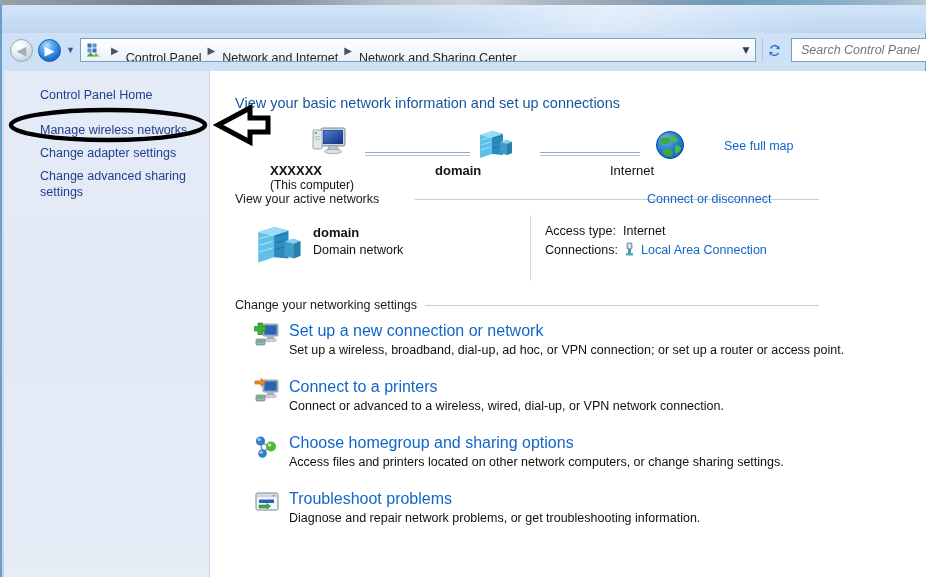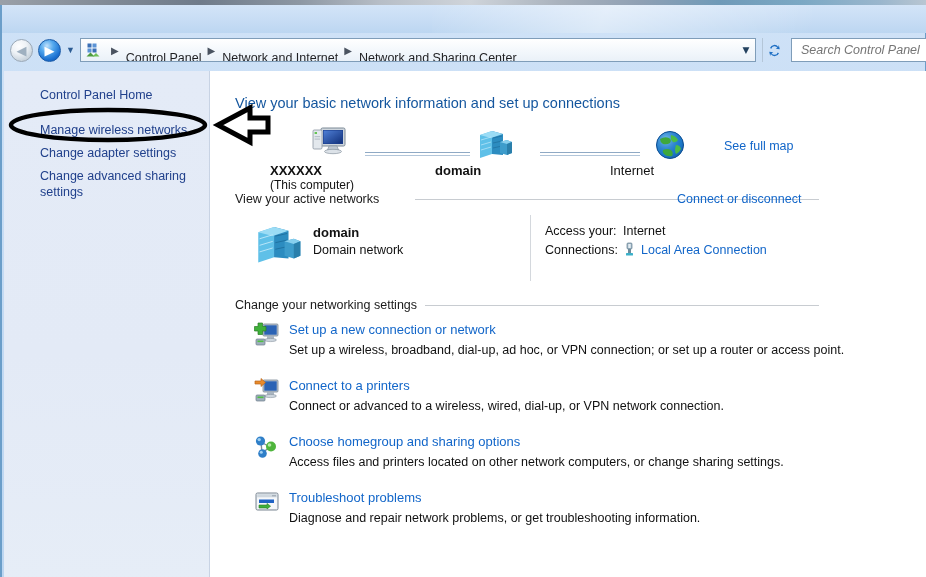--- a/index.html
+++ b/index.html
@@ -287,21 +287,21 @@
   }
   #section-active-networks { top: 121px; gap: 28px; }
   #section-change-settings { top: 227px; }
   .section-head-link {
     position: absolute;
     font-size: 12.5px;
     color: #1266c9;
     cursor: pointer;
     white-space: nowrap;
   }
-  #connect-or-disconnect { left: 466px; top: 121px; }
+  #connect-or-disconnect { left: 436px; top: 121px; }
 
   
   #active-network-row {
     position: absolute;
     left: 24px; top: 144px;
     width: 584px; height: 66px;
   }
   #active-net-icon {
     position: absolute;
     left: 18px; top: 6px;
@@ -347,21 +347,21 @@
     margin-bottom: 10px;
   }
   .settings-item .si-icon {
     position: absolute;
     left: 18px; top: 0;
     width: 28px; height: 28px;
   }
   .settings-item .si-title {
     position: absolute;
     left: 54px; top: 1px;
-    font-size: 13px;
+    font-size: 16px;
     color: #1266c9;
     cursor: pointer;
   }
   .settings-item .si-desc {
     position: absolute;
     left: 54px; top: 22px;
     font-size: 12.5px;
     color: #111111;
     white-space: nowrap;
   }
@@ -554,21 +554,21 @@
             <path d="M31 17 L36 15 L36 26 L31 28 Z" fill="#2a7fab"></path>
           </svg>
         </div>
         <div id="active-net-name">domain</div>
         <div id="active-net-type">Domain network</div>
 
         <div id="active-net-divider"></div>
 
         <div id="active-net-details">
           <div class="row">
-            <span class="lbl">Access your:</span>
+            <span class="lbl">Access type:</span>
             <span>Internet</span>
           </div>
           <div class="row">
             <span class="lbl">Connections:</span>
             <svg width="13" height="15" viewBox="0 0 13 15" style="margin-right:5px">
               <rect x="4" y="1" width="5" height="6" rx="1" fill="#9fb6c6" stroke="#65808f" stroke-width="0.7"></rect>
               <rect x="5.3" y="2" width="2.4" height="4" fill="#e6eef3"></rect>
               <rect x="5" y="7" width="3" height="4" fill="#6f8a99"></rect>
               <rect x="3" y="11" width="7" height="2.6" rx="0.6" fill="#3bb0c9"></rect>
             </svg>

